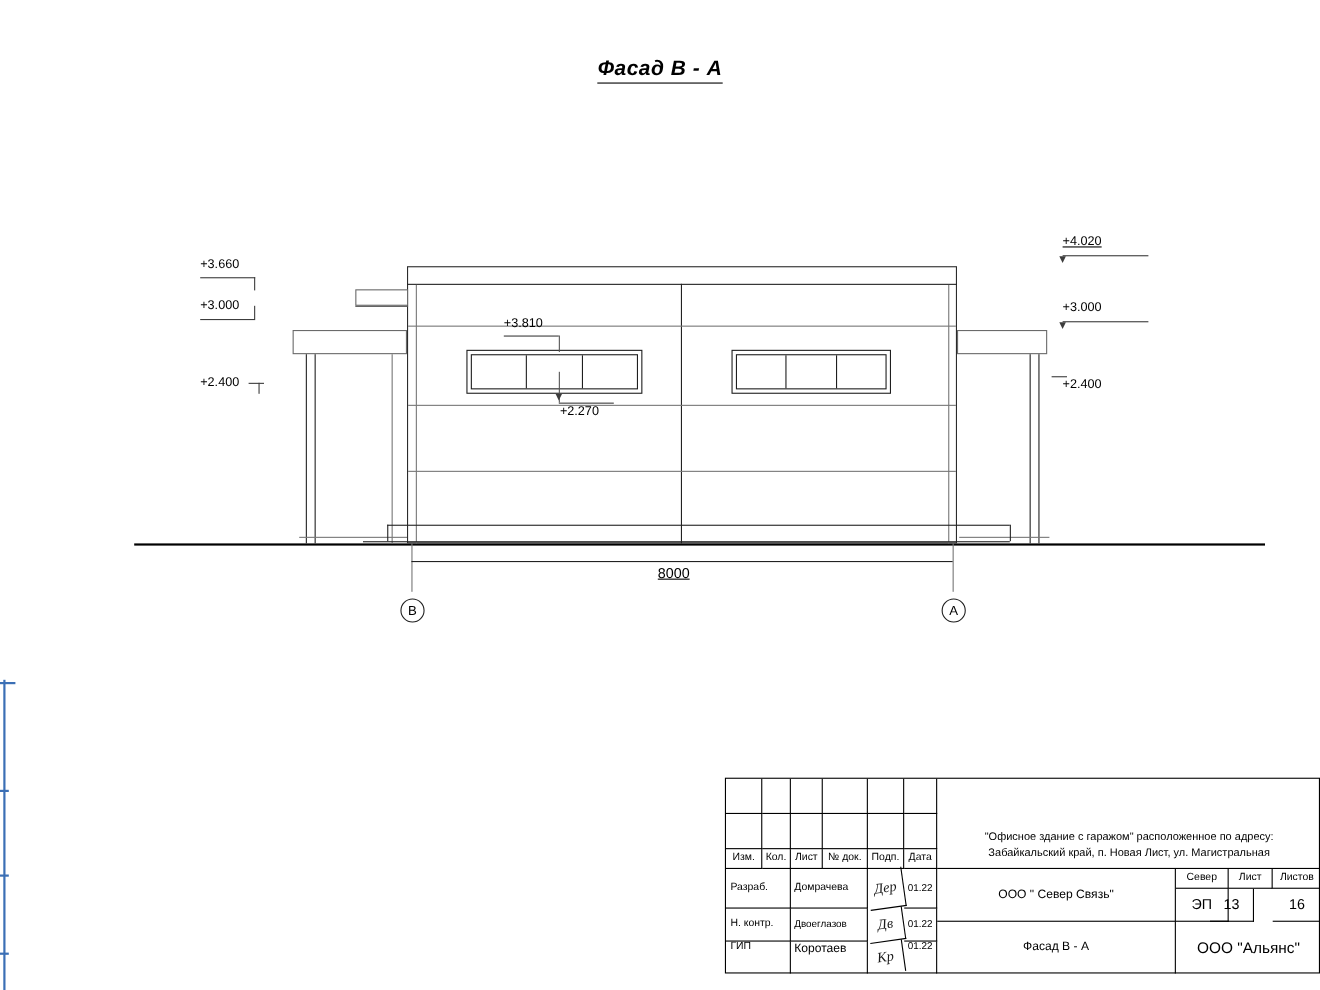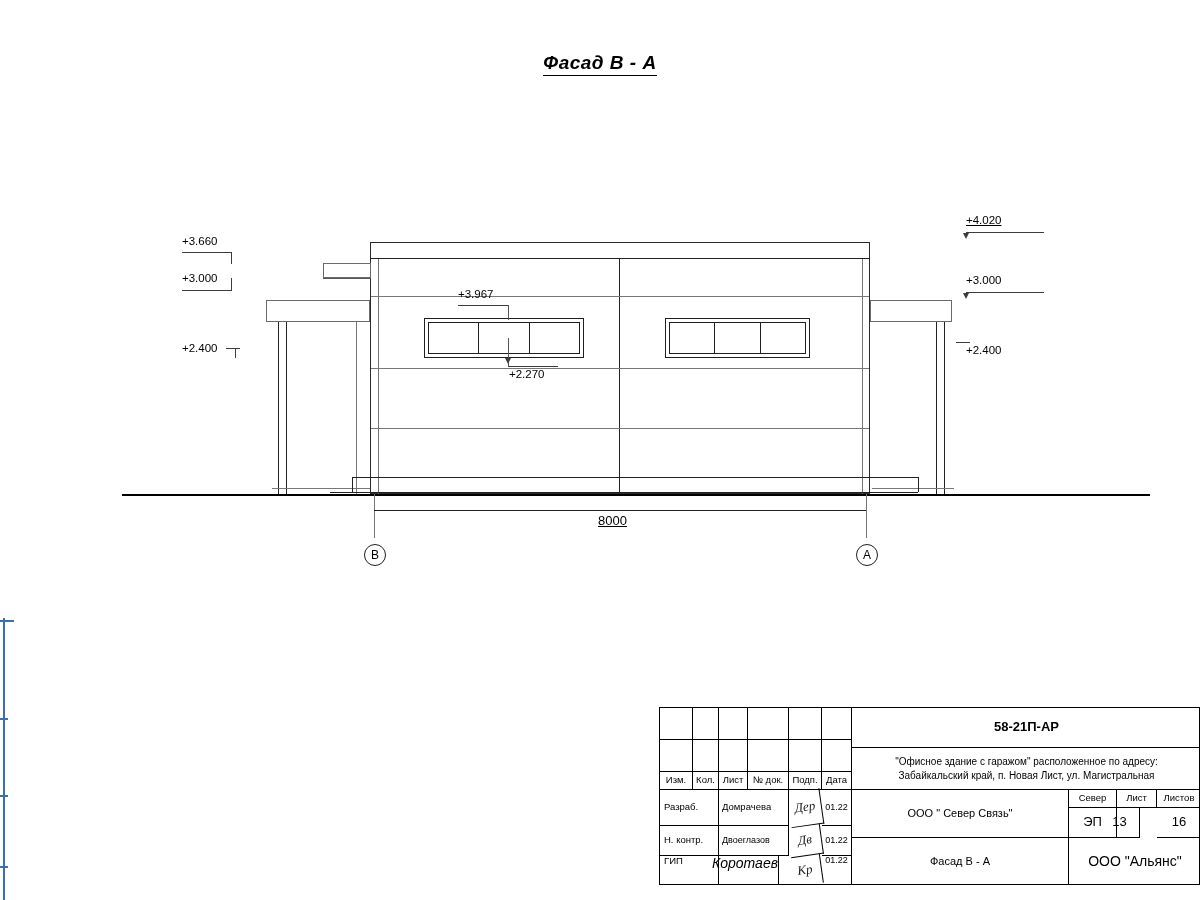--- a/index.html
+++ b/index.html
@@ -249,21 +249,21 @@
   <div class="arrow-down" style="left:963px; top:233px;"></div>
 
   <div class="lev-line" style="left:966px; top:292px; width:78px;"></div>
   <div class="lev-txt" style="left:966px; top:274px;">+3.000</div>
   <div class="arrow-down" style="left:963px; top:293px;"></div>
 
   <div class="lev-line" style="left:956px; top:342px; width:14px;"></div>
   <div class="lev-txt" style="left:966px; top:344px;">+2.400</div>
 
   <div class="lev-line" style="left:458px; top:305px; width:50px;"></div>
-  <div class="lev-txt" style="left:458px; top:288px;">+3.967</div>
+  <div class="lev-txt" style="left:458px; top:288px;">+3.810</div>
   <div class="ln vl grey" style="left:508px; top:305px; height:15px;"></div>
 
   <div class="lev-line" style="left:508px; top:366px; width:50px;"></div>
   <div class="lev-txt" style="left:509px; top:368px;">+2.270</div>
   <div class="ln vl grey" style="left:508px; top:338px; height:28px;"></div>
   <div class="arrow-down" style="left:505px; top:358px;"></div>
 
   <div class="ln vl lt" style="left:374px; top:494px; height:44px;"></div>
   <div class="ln vl lt" style="left:866px; top:494px; height:44px;"></div>
   <div class="ln hl thin" style="left:374px; top:510px; width:492px;"></div>
@@ -302,25 +302,24 @@
     <div class="cell b-r b-b left" style="left:59px; top:82px; width:70px; height:36px; padding-left:3px;">Домрачева</div>
     <div class="cell b-r b-b sig" style="left:129px;top:82px; width:33px; height:36px;">Дер</div>
     <div class="cell b-r b-b" style="left:162px;top:82px; width:30px; height:36px; font-size:9px;">01.22</div>
 
     <div class="cell b-r b-b left" style="left:0;   top:118px; width:59px; height:30px; padding-left:4px;">Н. контр.</div>
     <div class="cell b-r b-b left" style="left:59px; top:118px; width:70px; height:30px; padding-left:3px; font-size:9px;">Двоеглазов</div>
     <div class="cell b-r b-b sig" style="left:129px;top:118px; width:33px; height:30px;">Дв</div>
     <div class="cell b-r b-b" style="left:162px;top:118px; width:30px; height:30px; font-size:9px;">01.22</div>
 
     <div class="cell b-r left" style="left:0;   top:148px; width:59px; height:29px; padding-left:4px; align-items:flex-start;">ГИП</div>
-    <div class="cell b-r left" style="left:49px; top:148px; width:70px; height:29px; padding-left:3px; font-size:14px; align-items:flex-start;font-style:italic;">Коротаев</div>
+    <div class="cell b-r left" style="left:59px; top:148px; width:70px; height:29px; padding-left:3px; font-size:11px; align-items:flex-start;">Коротаев</div>
     <div class="cell b-r sig" style="left:129px;top:148px; width:33px; height:29px;">Кр</div>
     <div class="cell b-r" style="left:162px;top:148px; width:30px; height:29px; font-size:9px; align-items:flex-start;">01.22</div>
 
-    <div class="cell b-b doc-num" style="left:192px; top:0; width:349px; height:40px;">58-21П-АР</div>
 
     <div class="cell b-b" style="left:192px; top:40px; width:349px; height:42px; flex-direction:column; line-height:1.35;">
       <span style="font-size:10px;">"Офисное здание с гаражом" расположенное по адресу:</span>
       <span style="font-size:10px;">Забайкальский край, п. Новая Лист, ул. Магистральная</span>
     </div>
 
     <div class="cell b-r b-b" style="left:409px; top:82px; width:48px; height:18px;">Север</div>
     <div class="cell b-r b-b" style="left:457px; top:82px; width:40px; height:18px;">Лист</div>
     <div class="cell b-b" style="left:497px; top:82px; width:44px; height:18px;">Листов</div>
 

